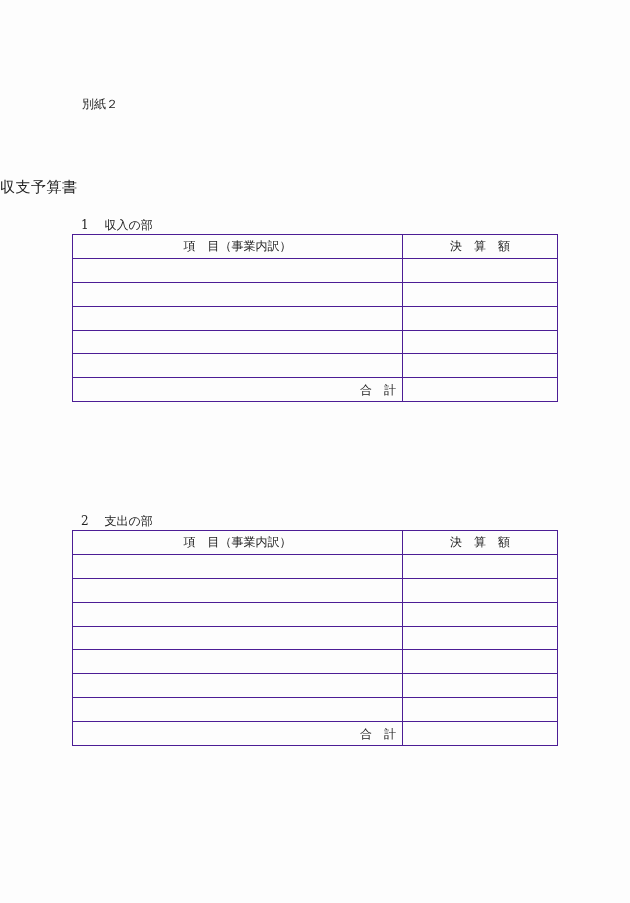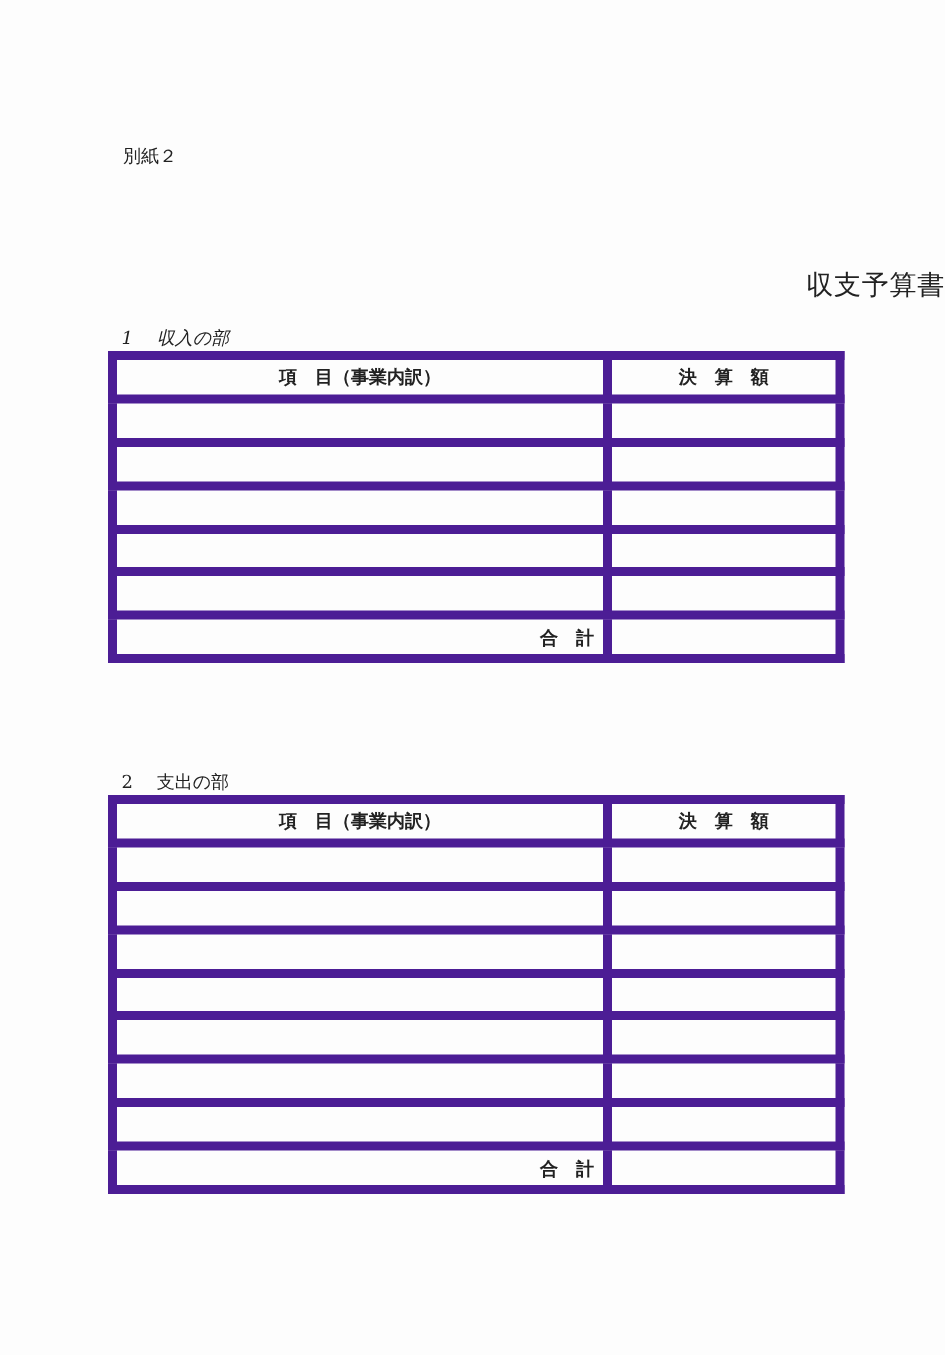--- a/index.html
+++ b/index.html
@@ -2,43 +2,43 @@
 <html><head>
   <meta charset="utf-8">
   <style>
     html, body { margin: 0; padding: 0; }
     body {
       width: 630px; height: 903px; background: #fdfdfd; position: relative;
       font-family: "DejaVu Serif", "Liberation Serif", serif; color: #222; overflow: hidden;
     }
     .abs { position: absolute; }
     .attachment { left: 82px; top: 96px; font-size: 12px; }
-    .doc-title { left: 0; width: 630px; top: 178px; font-size: 18px; text-align: right; letter-spacing: 0.5px; }
+    .doc-title { left: 0; width: 630px; top: 178px; font-size: 15px; text-align: left; letter-spacing: 0.5px; }
     .section-title { left: 81px; font-size: 12px; white-space: pre; }
     table.budget {
       position: absolute; left: 72px; width: 485px; border-collapse: collapse;
       font-size: 12px; table-layout: fixed;
     }
     table.budget td, table.budget th {
-      border: 6px solid #4c1d95; height: 22.9px; padding: 0 6px; font-weight: bold;
+      border: 1px solid #4c1d95; height: 22.9px; padding: 0 6px; font-weight: normal;
       line-height: 22px; white-space: pre;
     }
     table.budget th { text-align: center; }
     table.budget col.c1 { width: 330px; }
     table.budget col.c2 { width: 155px; }
     .total-label { text-align: right; }
     .sub-row { display: flex; justify-content: space-between; padding-right: 50px; }
   </style>
 </head>
 <body>
 
 <div class="abs attachment">別紙２</div>
 <div class="abs doc-title">収支予算書</div>
 
-<div class="abs section-title" style="top:217px;font-style:italic;">1　 収入の部</div>
+<div class="abs section-title" style="top:217px;">1　 収入の部</div>
 <table class="budget" style="top:234px;">
   <colgroup>
       <col class="c1">
       <col class="c2">
     </colgroup>
   <tbody>
       <tr>
     <th>項　目（事業内訳）</th>
     <th>決　算　額</th>
   </tr>

